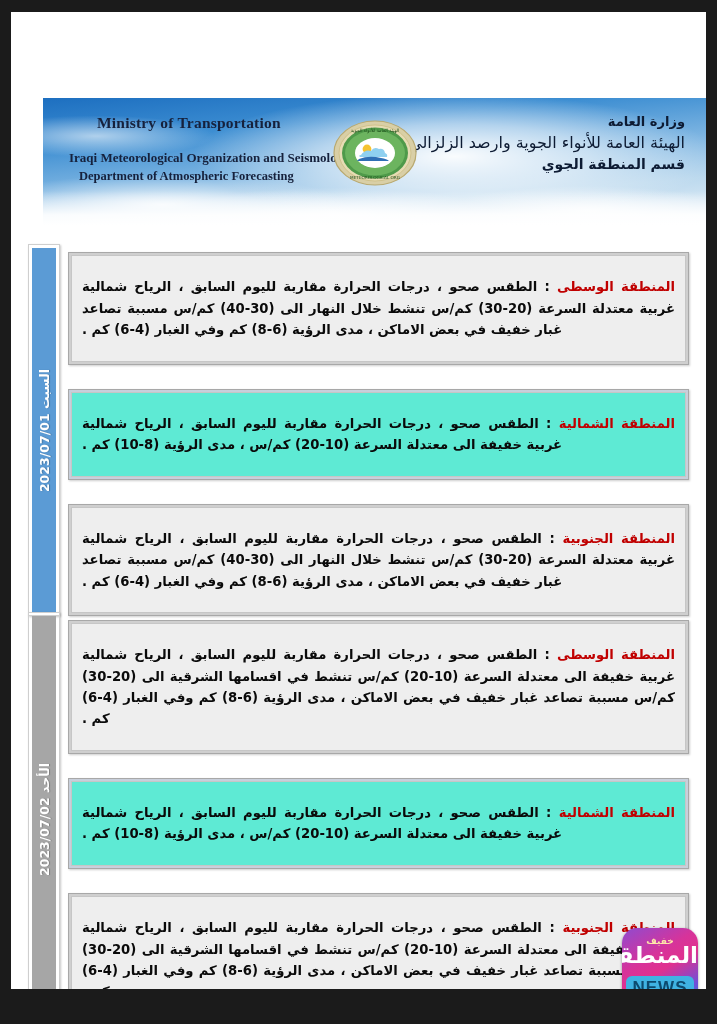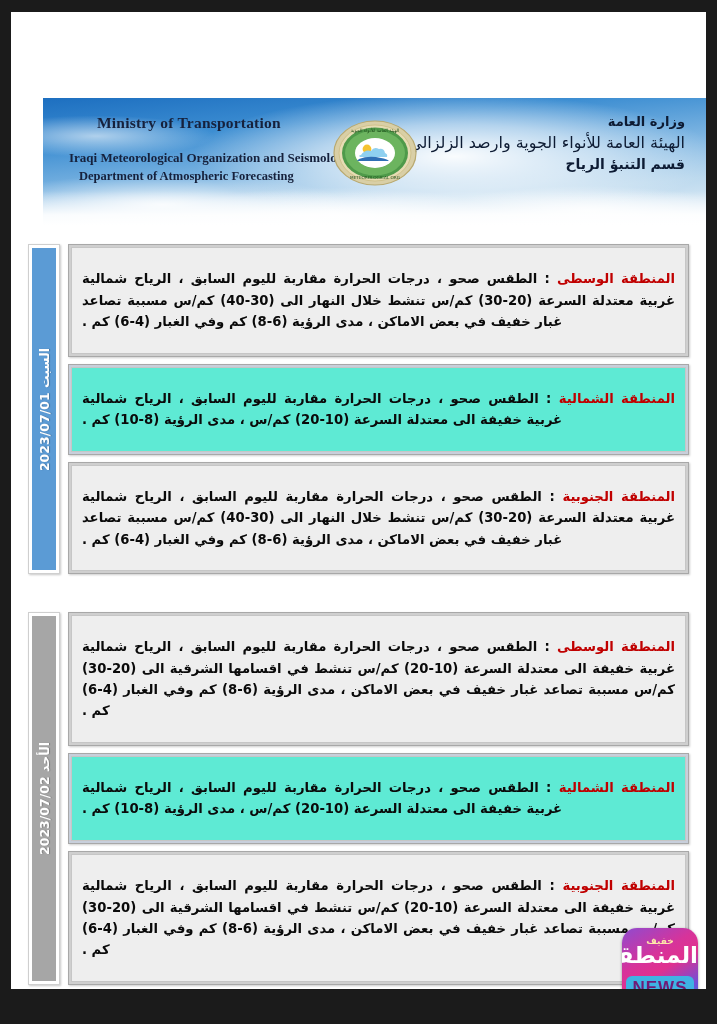--- a/index.html
+++ b/index.html
@@ -136,21 +136,22 @@
   }
   .daybar.blue .daybar-inner { background: #5b9bd5; }
   .daybar.blue { border-color: #cfcfcf; }
   .daybar.gray .daybar-inner { background: #a6a6a6; }
   .daybar.gray { border-color: #cfcfcf; }
 
   .blocks {
     flex: 1 1 auto;
     display: flex;
     flex-direction: column;
-    gap: 7px;
+    gap: 24px;
+    margin-top: 8px;
   }
 
   .fbox {
     border: 1px solid #a8a8a8;
     padding: 2px;
     background: #cfcfcf;
     box-shadow: 1px 1px 2px rgba(0,0,0,0.2);
   }
   .fbox-inner {
     border: 1px solid #c6c6c6;
@@ -213,21 +214,21 @@
     direction: rtl;
     line-height: 1;
   }
   .wm-news {
     position: absolute;
     left: 4px; right: 4px;
     bottom: 5px;
     height: 23px;
     border-radius: 6px;
     background: #3fb3e3;
-    color: #701a75;
+    color: #0c4a6e;
     font-size: 17px;
     font-weight: bold;
     letter-spacing: 1px;
     direction: ltr;
     display: flex;
     align-items: center;
     justify-content: center;
     font-family: "Liberation Sans", sans-serif;
   }
 </style>
@@ -241,21 +242,21 @@
 
       <div class="banner-en">
         <div class="ln1">Ministry of Transportation</div>
         <div class="ln2">Iraqi Meteorological Organization and Seismology</div>
         <div class="ln3">Department of Atmospheric Forecasting</div>
       </div>
 
       <div class="banner-ar">
         <div class="ln1">وزارة العامة</div>
         <div class="ln2">الهيئة العامة للأنواء الجوية وارصد الزلزالي</div>
-        <div class="ln3">قسم التنبؤ الرياح</div>
+        <div class="ln3">قسم المنطقة الجوي</div>
       </div>
 
       <svg class="emblem" viewBox="0 0 84 66">
         <ellipse cx="42" cy="33" rx="41" ry="32" fill="#d9cfa6" stroke="#b9a96f" stroke-width="1.2"></ellipse>
         <ellipse cx="42" cy="33" rx="36" ry="28" fill="#e6dcb4" stroke="#cbbd84" stroke-width="0.8"></ellipse>
         <ellipse cx="42" cy="33" rx="33" ry="25.5" fill="#4f9a4a"></ellipse>
         <ellipse cx="42" cy="33" rx="30" ry="22.5" fill="#6cb45f"></ellipse>
         <ellipse cx="42" cy="33" rx="20" ry="15" fill="#ffffff"></ellipse>
         <circle cx="34" cy="29" r="4.4" fill="#f5c330"></circle>
         <path d="M28 35 q4 -6 10 -4 q3 -5 8 -2 q5 -1 6 4 q3 1 2 4 l-27 0 q-2 -2 1 -2 z" fill="#8fd0f0"></path>

